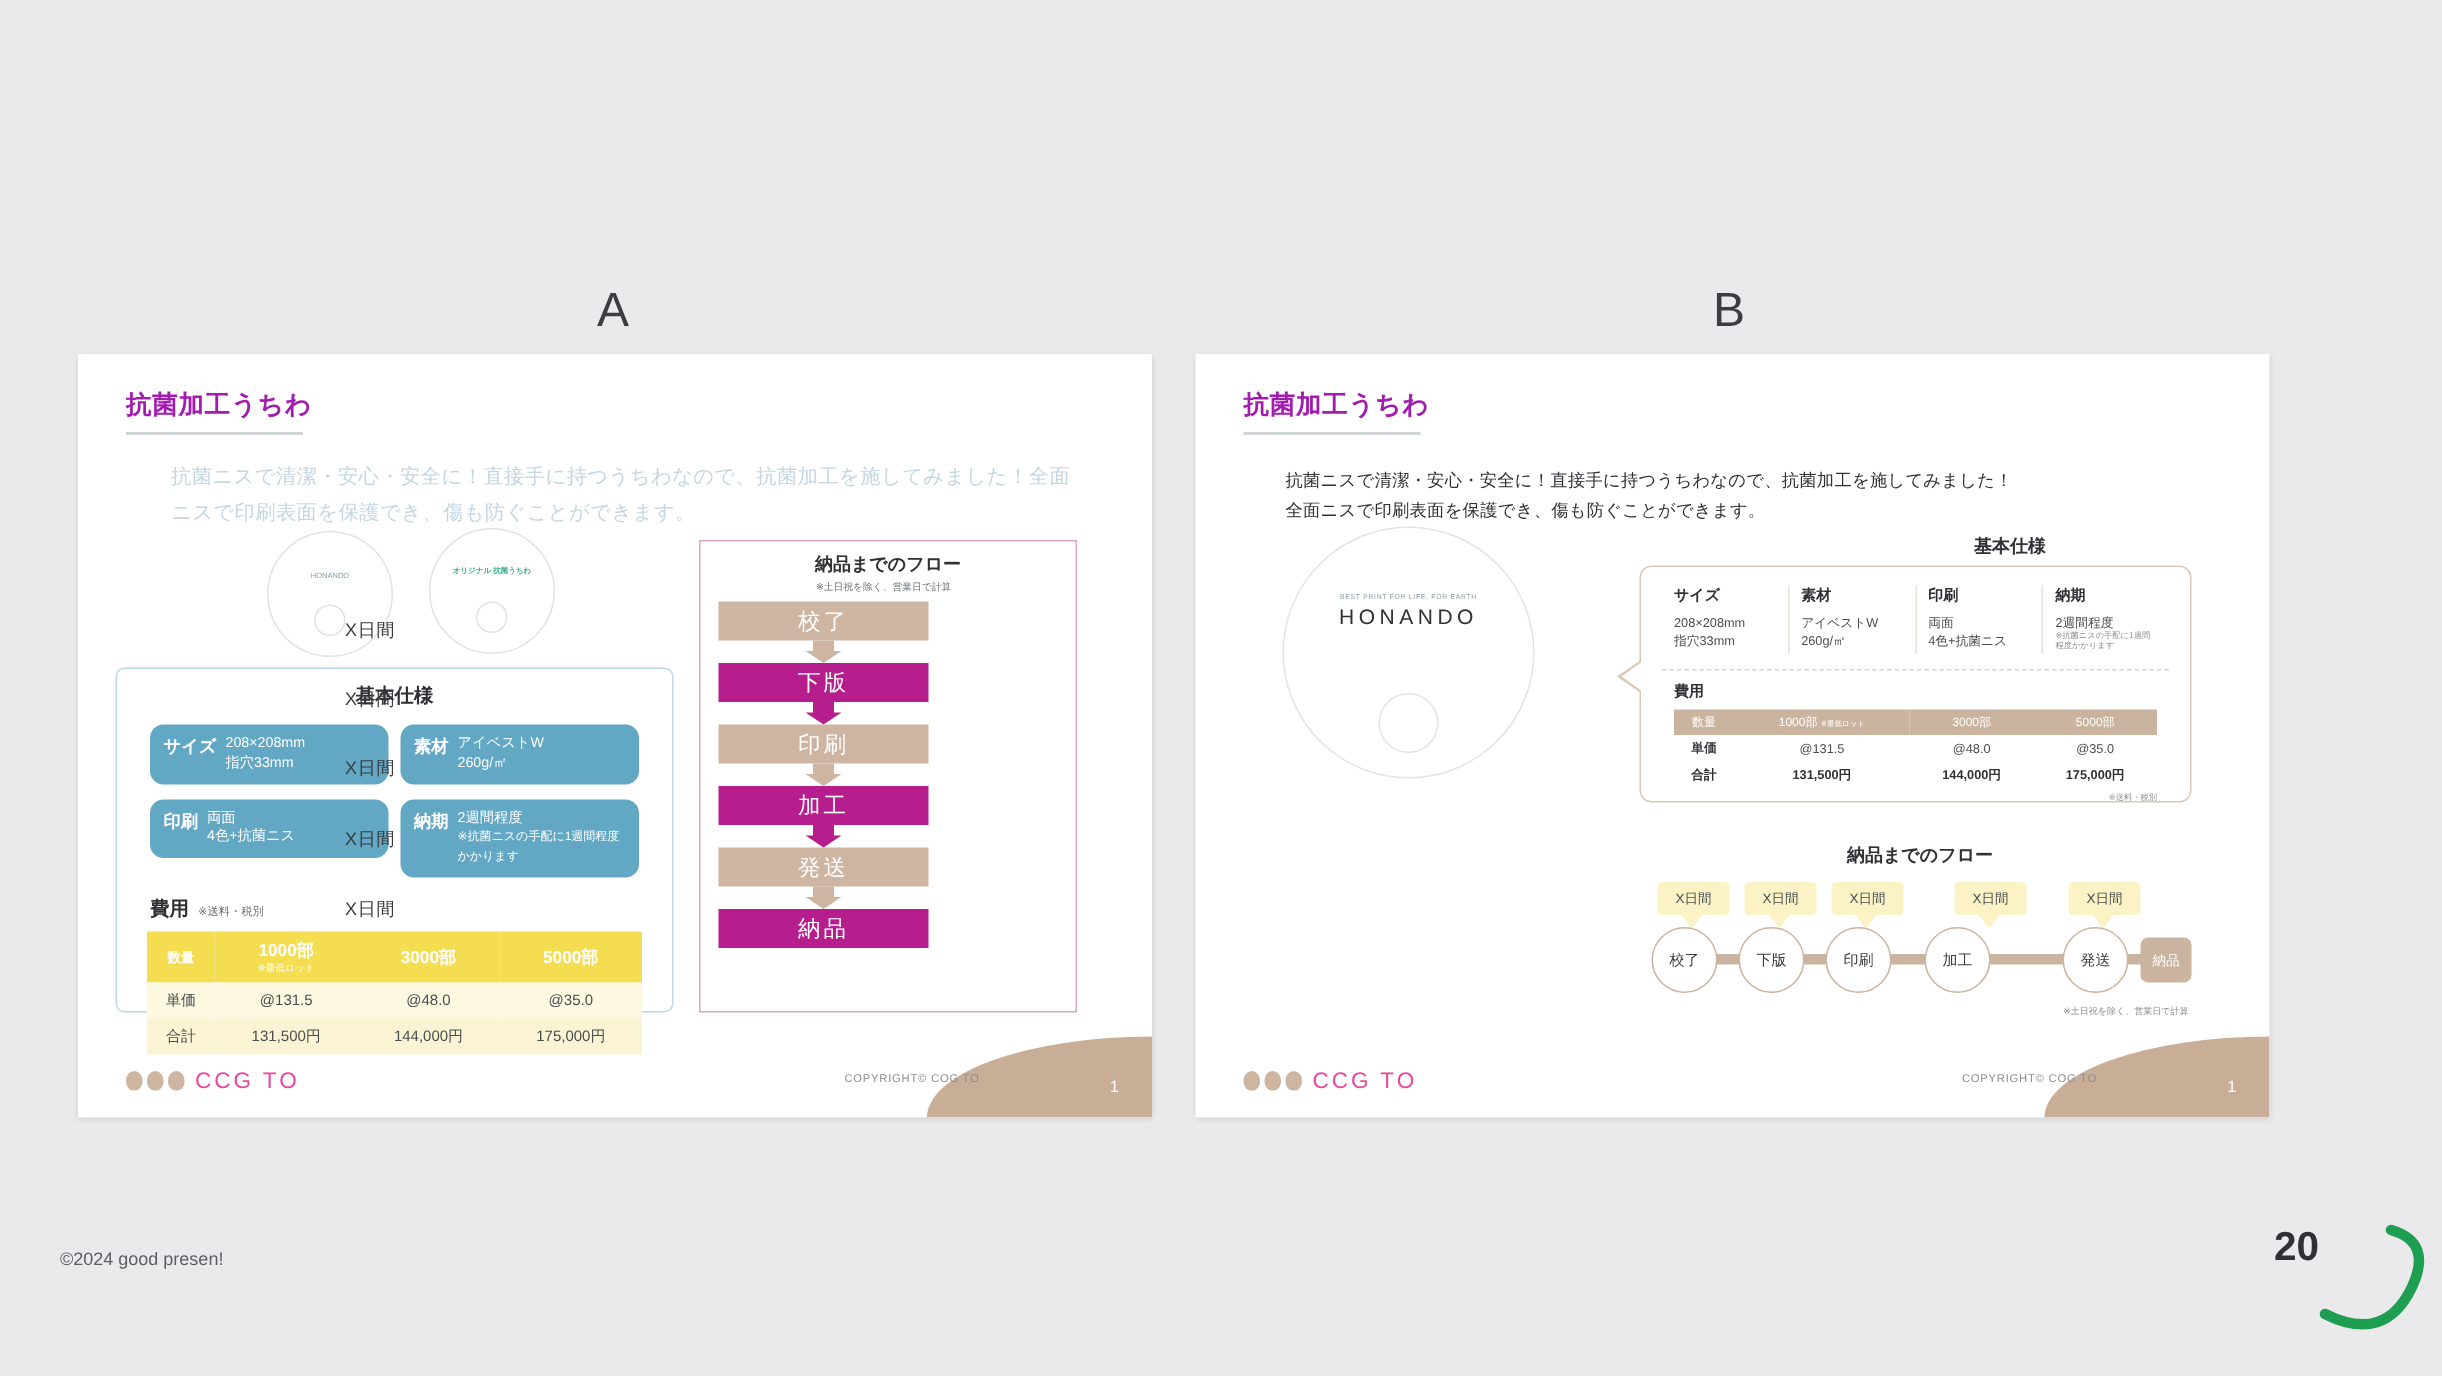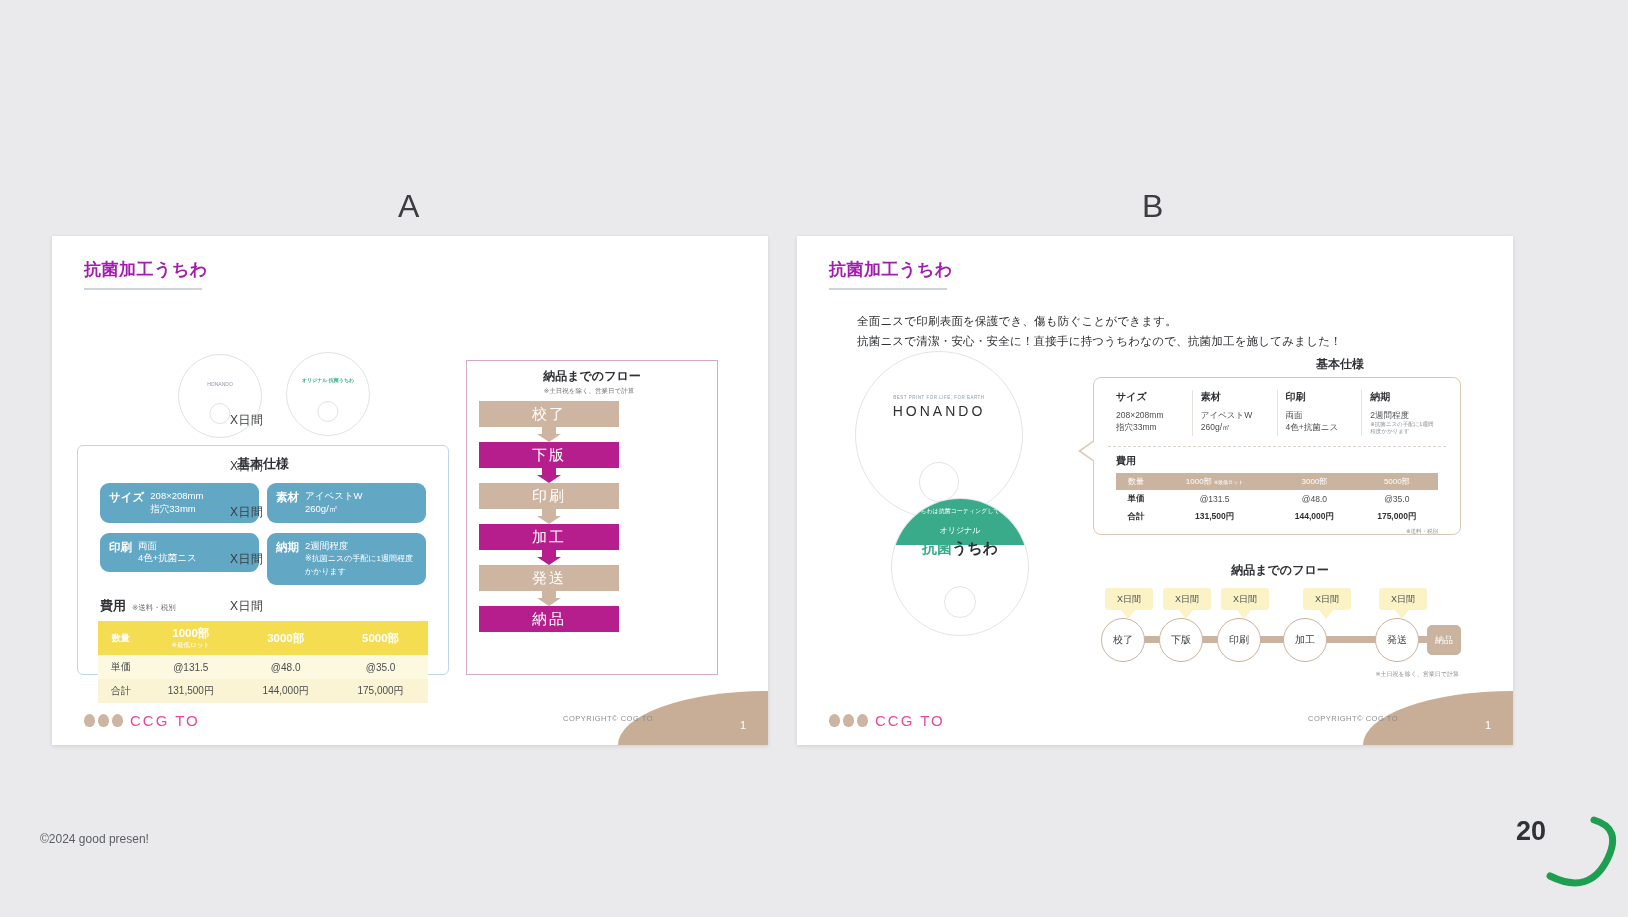--- a/index.html
+++ b/index.html
@@ -230,20 +230,21 @@
 
   <div class="opt-letter opt-a">A</div>
   <div class="opt-letter opt-b">B</div>
 
   <div class="slide slide-a">
     <div class="slide-head">
       <div class="sh-title">抗菌加工うちわ</div>
       <div class="sh-rule"></div>
     </div>
 
+    <div class="body-a">抗菌ニスで清潔・安心・安全に！直接手に持つうちわなので、抗菌加工を施してみました！全面ニスで印刷表面を保護でき、傷も防ぐことができます。</div>
 
     <div class="fan a-fan1">
       <div class="a-fan-lbl" style="top:26px;">HONANDO</div>
       <div class="hub"></div>
     </div>
     <div class="fan a-fan2">
       <div class="a-fan-lbl" style="top:24px;color:#3aab8a;font-weight:bold;">オリジナル 抗菌うちわ</div>
       <div class="hub"></div>
     </div>
 
@@ -357,39 +358,30 @@
     </div>
   </div>
 
   <div class="slide slide-b">
     <div class="slide-head">
       <div class="sh-title">抗菌加工うちわ</div>
       <div class="sh-rule"></div>
     </div>
 
     <div class="body-b">
+      <div>抗菌ニスで清潔・安心・安全に！直接手に持つうちわなので、抗菌加工を施してみました！</div>
       <div>全面ニスで印刷表面を保護でき、傷も防ぐことができます。</div>
-      <div>抗菌ニスで清潔・安心・安全に！直接手に持つうちわなので、抗菌加工を施してみました！</div>
     </div>
 
     <div class="b-fan-main">
       <div class="brand">
         <span class="sup">BEST PRINT FOR LIFE, FOR EARTH</span>
         <span>HONANDO</span>
       </div>
       <div class="hub2"></div>
-    </div>
-    <div class="b-fan-2">
-      <div class="topband"></div>
-      <div class="ribbon">このうちわは抗菌コーティングしています</div>
-      <div class="t1">オリジナル</div>
-      <div class="t2">
-        <span class="em">抗菌</span><span>うちわ</span>
-      </div>
-      <div class="hub3"></div>
     </div>
 
     <div class="b-spec-title">基本仕様</div>
     <div class="b-spec">
       <div class="tail"></div>
       <div class="tail-in"></div>
 
       <div class="b-specgrid">
         <div class="b-speccol">
           <div class="k">サイズ</div>

